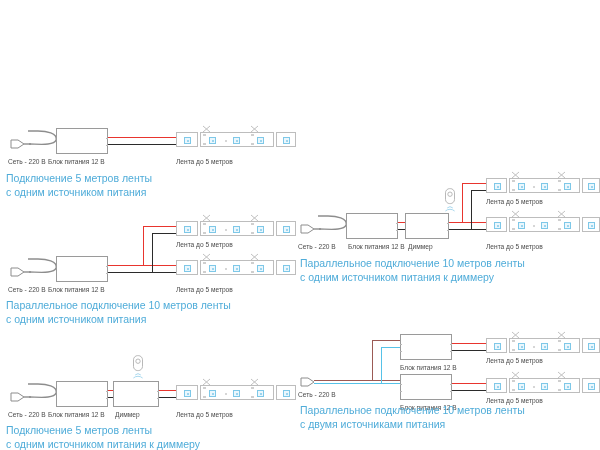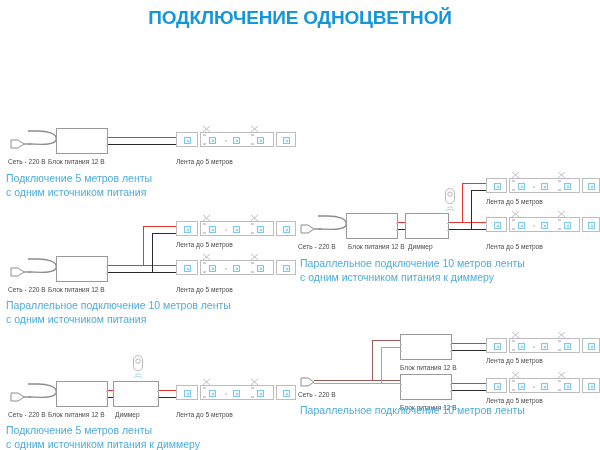--- a/index.html
+++ b/index.html
@@ -99,21 +99,20 @@
 
   
   .remote{position:absolute;width:14px;height:30px;}
 </style>
 </head>
 <body>
 
 <div class="page">
 
   <div class="title">
-    <span>ПОДКЛЮЧЕНИЕ ОДНОЦВЕТНОЙ</span>
   </div>
 
   <div class="diagram" style="left:0;top:0;width:300px;height:200px;">
 
     <svg class="plug" style="left:10px;top:136px;" viewBox="0 0 22 16">
       <path d="M1 4 L1 12 L8 12 L14 8 L8 4 Z" fill="#fff" stroke="#8d8d8d" stroke-width="1"></path>
       <line x1="14" y1="8" x2="21" y2="8" stroke="#8d8d8d" stroke-width="1.4"></line>
     </svg>
 
     <svg style="position:absolute;left:28px;top:128px;width:36px;height:26px;" viewBox="0 0 36 26">
@@ -581,16 +580,17 @@
       <div class="pad" style="left:72px;top:2px;"></div>
         <div class="pad" style="left:72px;top:11px;"></div>
     </div>
 
     <div class="lbl" style="left:298px;top:391px;">Сеть - 220 В</div>
     <div class="lbl" style="left:400px;top:404px;">Блок питания 12 В</div>
     <div class="lbl" style="left:486px;top:397px;">Лента до 5 метров</div>
 
     <div class="caption" style="left:300px;top:404px;">
       <span>Параллельное подключение 10 метров ленты</span>
+      <span>с двумя источниками питания</span>
     </div>
   </div>
 
 </div>
 
 </body></html>

